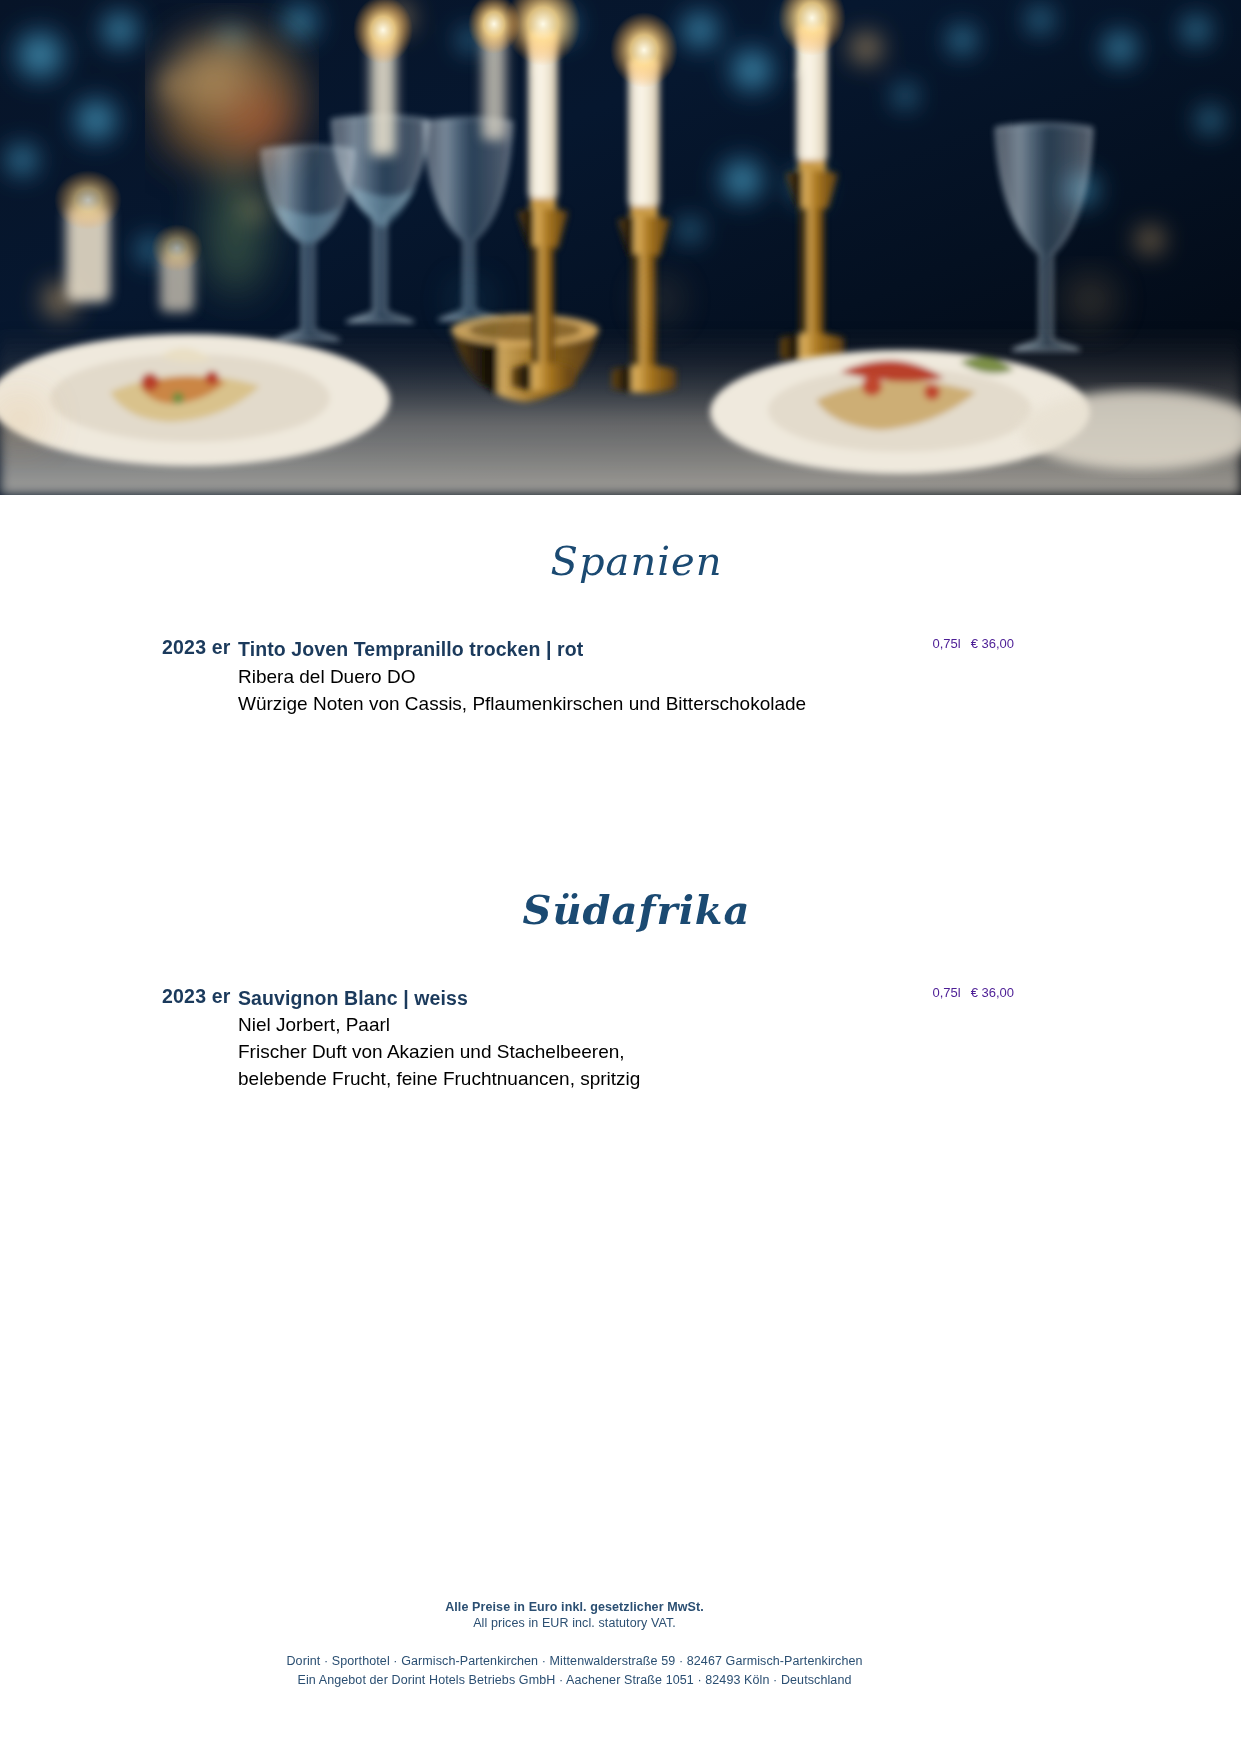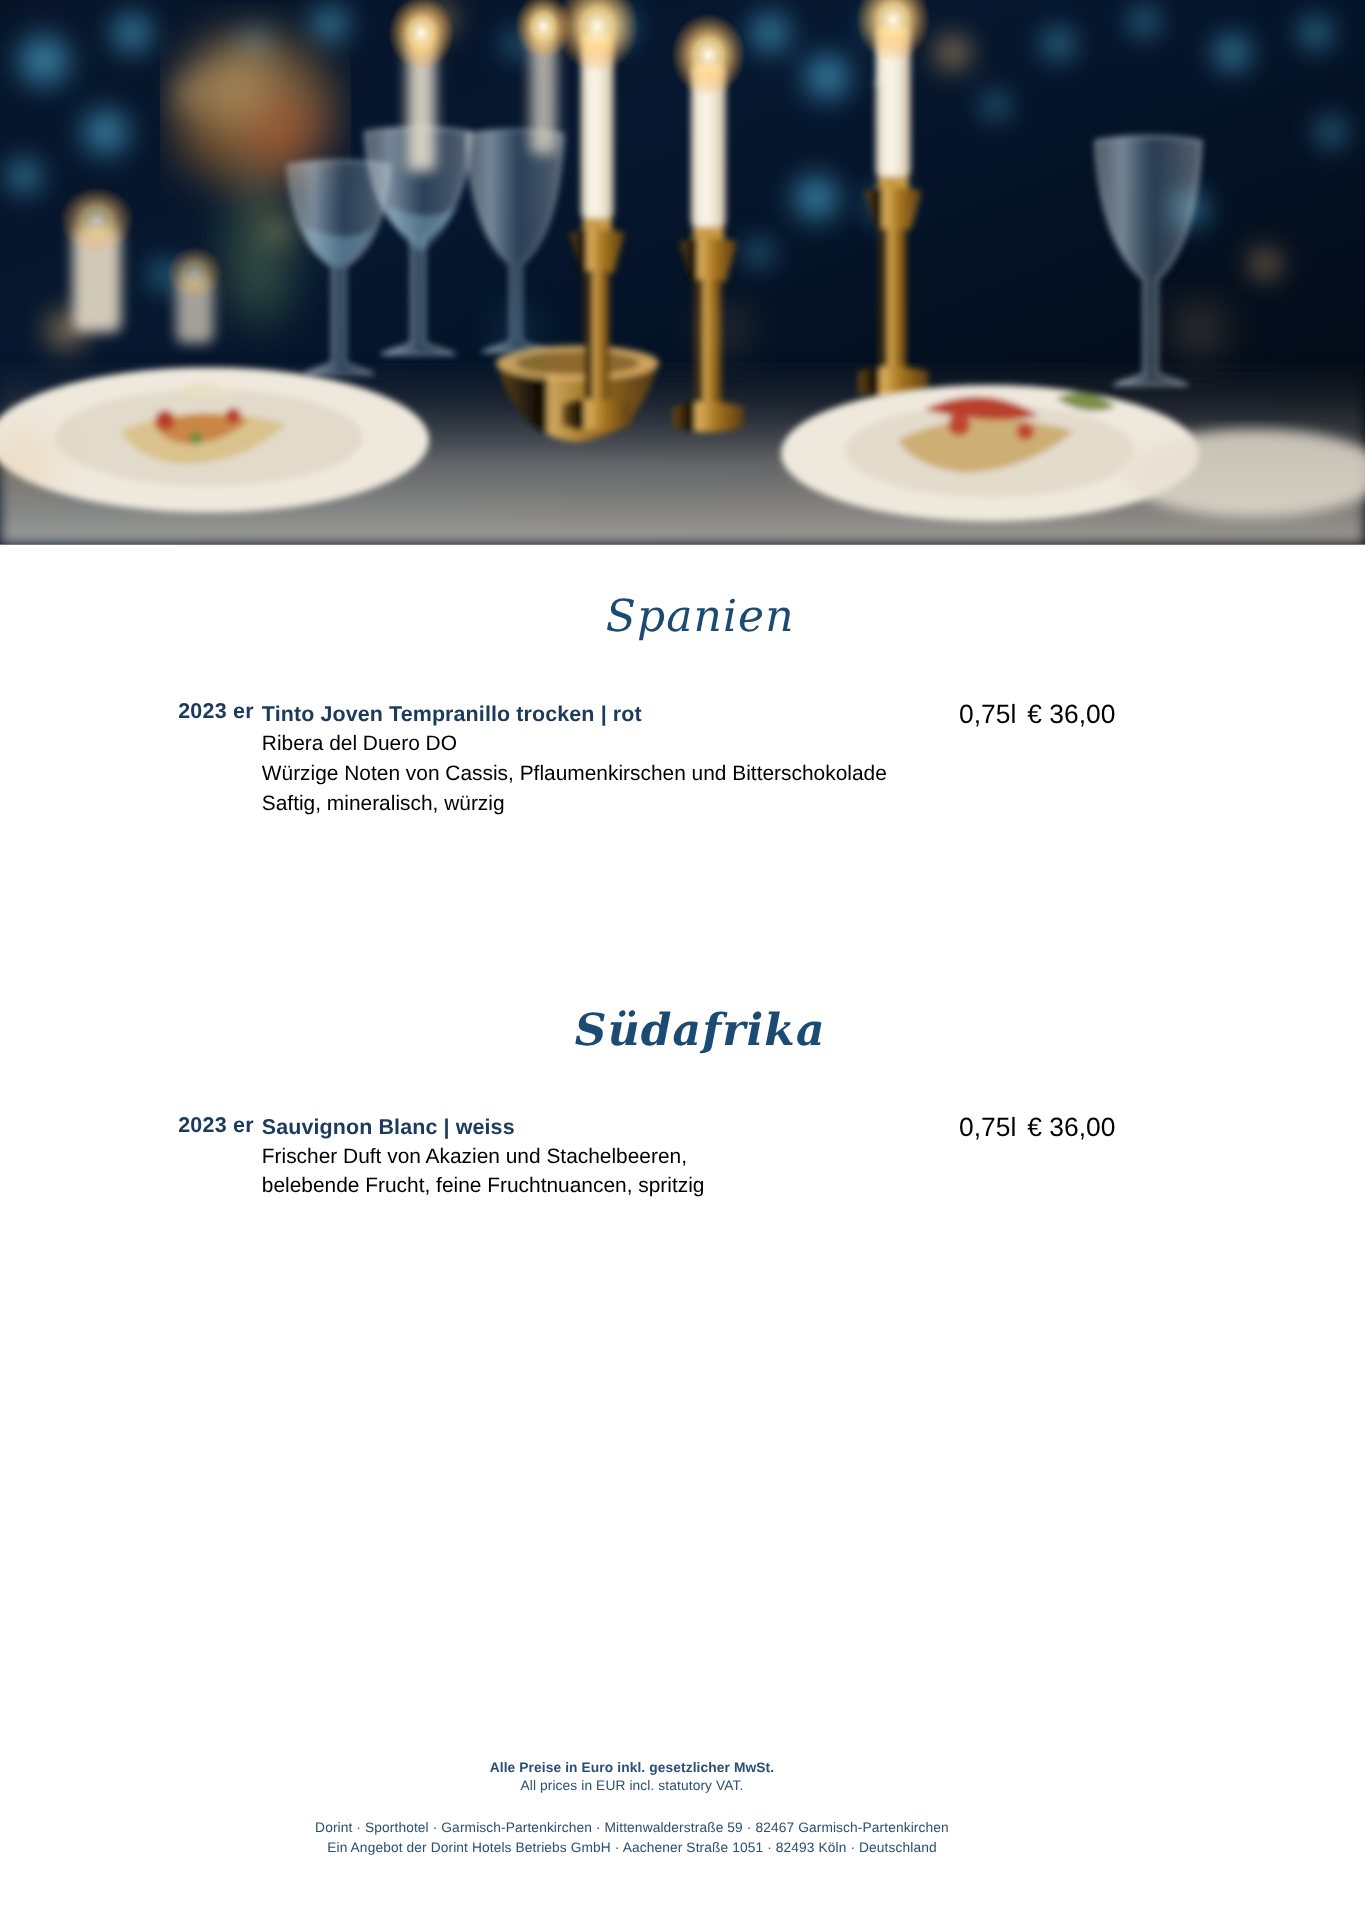--- a/index.html
+++ b/index.html
@@ -78,22 +78,22 @@
   .entry .line {
     font-size: 19px;
     color: #000000;
     line-height: 1.42;
     font-weight: 400;
   }
   .entry .price {
     position: absolute;
     right: 243px;
     top: 0;
-    font-size: 24px;
-    color: #000000;
+    font-size: 13px;
+    color: #4c1d95;
     white-space: nowrap;
   }
   .entry .price .vol { margin-right: 10px; }
 
   
   .footer {
     position: absolute;
     left: 0;
     top: 1600px;
     width: 1149px;
@@ -337,34 +337,34 @@
   <div class="entries">
     <div class="entry">
       <div class="year">2023 er</div>
       <div class="price">
         <span class="vol">0,75l</span><span>€ 36,00</span>
       </div>
       <div class="body">
         <div class="name">Tinto Joven Tempranillo trocken | rot</div>
         <div class="line">Ribera del Duero DO</div>
         <div class="line">Würzige Noten von Cassis, Pflaumenkirschen und Bitterschokolade</div>
-        <div class="line">Saftig, mineralisch, würzig</div>
       </div>
     </div>
   </div>
 
   <div class="section-title suedafrika">Südafrika</div>
   <div class="entries">
     <div class="entry">
       <div class="year">2023 er</div>
       <div class="price">
         <span class="vol">0,75l</span><span>€ 36,00</span>
       </div>
       <div class="body">
         <div class="name">Sauvignon Blanc | weiss</div>
+        <div class="line">Niel Jorbert, Paarl</div>
         <div class="line">Frischer Duft von Akazien und Stachelbeeren,</div>
         <div class="line">belebende Frucht, feine Fruchtnuancen, spritzig</div>
       </div>
     </div>
   </div>
 </div>
 
 <div class="footer">
   <div class="vat1">Alle Preise in Euro inkl. gesetzlicher MwSt.</div>
   <div class="vat2">All prices in EUR incl. statutory VAT.</div>

